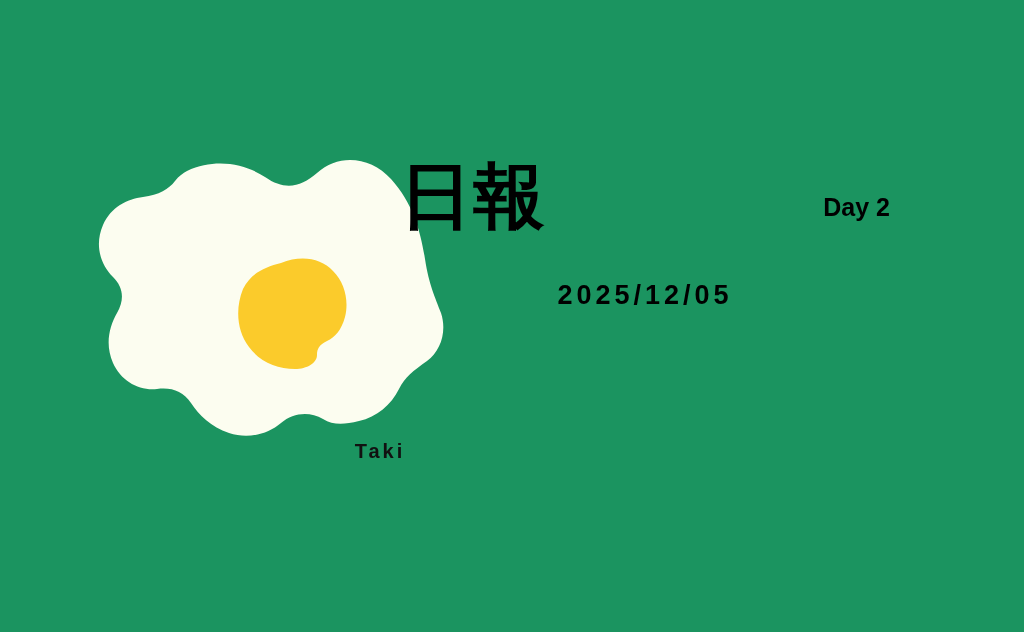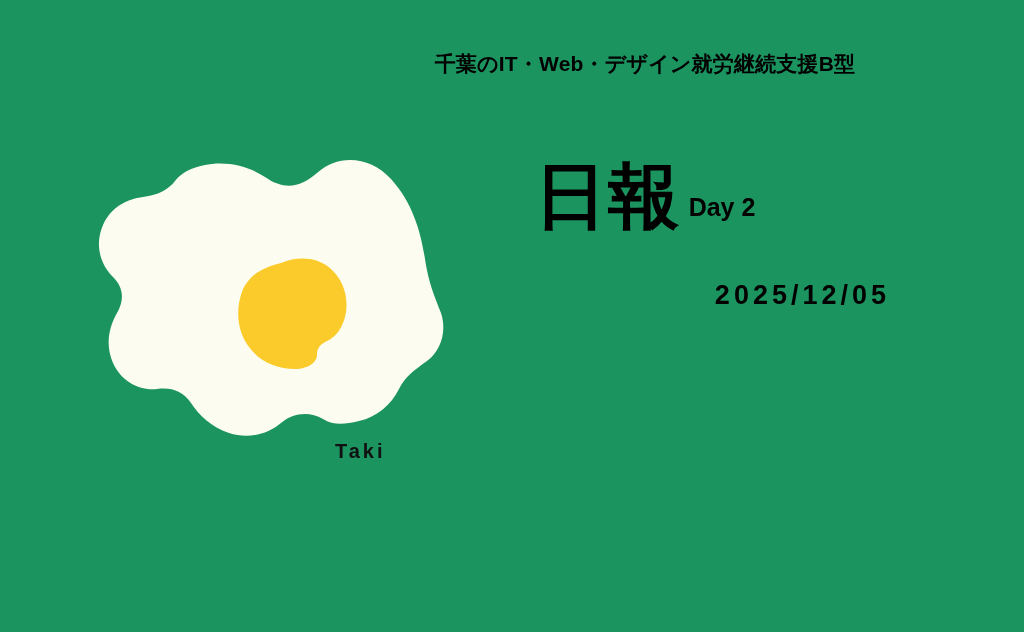--- a/index.html
+++ b/index.html
@@ -34,20 +34,21 @@
     display: block;
     width: 350px;
     height: 300px;
     overflow: visible;
   }
   #yolk-label {
     position: absolute;
     left: 240px;
     top: 286px;
     width: 90px;
+    text-align: center;
     font-size: 20px;
     font-weight: 700;
     letter-spacing: 3px;
     color: #111111;
     line-height: 1;
     white-space: nowrap;
   }
 
   
   #header-block {
@@ -67,21 +68,21 @@
   }
 
   #title-block {
     position: absolute;
     left: 400px;
     top: 163px;
     width: 490px;
     text-align: center;
     display: flex;
     align-items: flex-end;
-    justify-content: center;
+    justify-content: space-between;
   }
   #report-title {
     font-size: 72px;
     font-weight: 700;
     color: #000000;
     line-height: 0.92;
     letter-spacing: 1px;
   }
   #day-counter {
     font-size: 25px;
@@ -91,21 +92,21 @@
     padding-bottom: 9px;
     padding-left: 8px;
     white-space: nowrap;
   }
 
   #date-block {
     position: absolute;
     left: 400px;
     top: 282px;
     width: 490px;
-    text-align: right;
+    text-align: center;
   }
   #report-date {
     font-size: 27px;
     font-weight: 700;
     color: #000000;
     letter-spacing: 4px;
     line-height: 1;
     white-space: nowrap;
   }
 </style>
@@ -144,21 +145,20 @@
                C 224 190, 222 194, 222 200
                C 222 208, 212 214, 200 214
                C 182 214, 164 206, 154 192
                C 142 176, 140 154, 148 134
                C 156 118, 170 112, 186 108 Z"></path>
     </svg>
     <div id="yolk-label">Taki</div>
   </div>
 
   <div id="header-block">
-    <div class="org-line">千葉のIT・Web・デザイン就労継続支援B型</div>
   </div>
 
   <div id="title-block">
     <span id="report-title">日報</span>
     <span id="day-counter">Day 2</span>
   </div>
 
   <div id="date-block">
     <span id="report-date">2025/12/05</span>
   </div>

